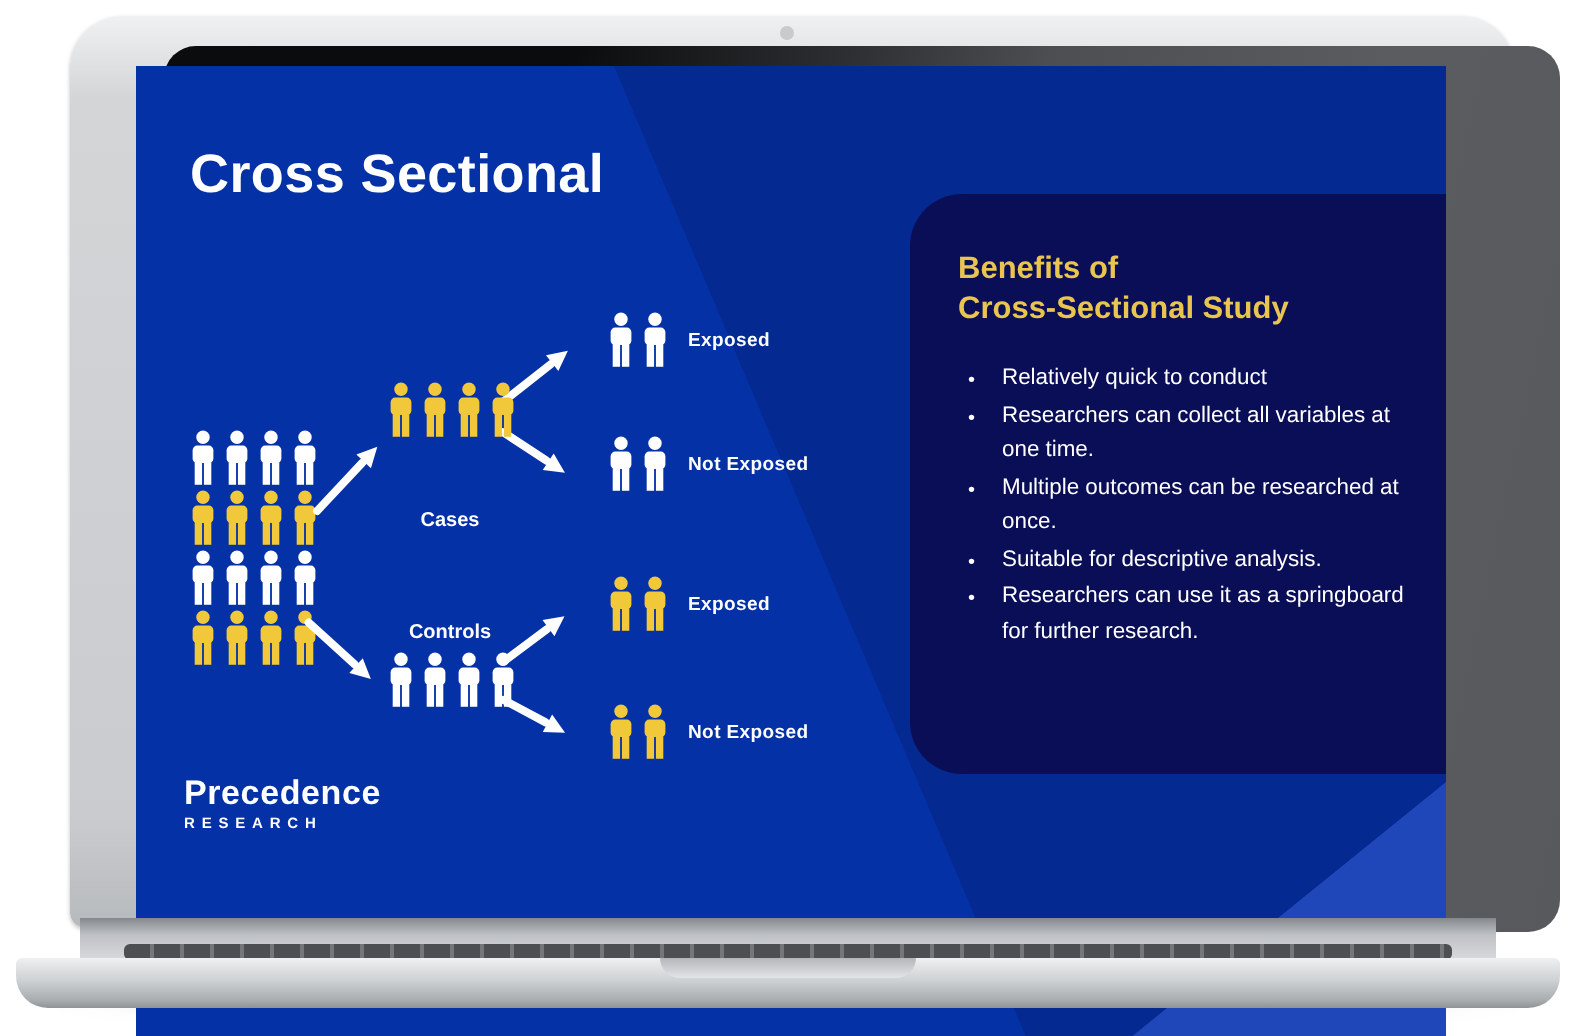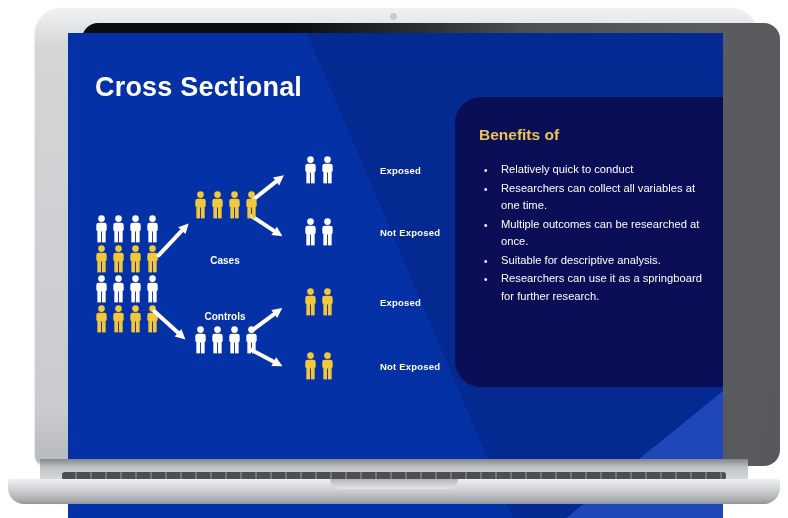--- a/index.html
+++ b/index.html
@@ -42,21 +42,21 @@
   .person{width:15px;height:28px;display:block;}
 
   .cases-group{position:absolute;left:125px;top:158px;}
   .cases-label{position:absolute;left:112px;top:189px;width:90px;text-align:center;color:#fff;
                font-size:10px;font-weight:bold;margin-top:33px;}
   .controls-label{position:absolute;left:112px;top:278px;width:90px;text-align:center;color:#fff;
                   font-size:10px;font-weight:bold;}
   .controls-group{position:absolute;left:125px;top:293px;}
 
   .outcome{position:absolute;left:235px;display:flex;align-items:center;gap:9px;}
-  .outcome-label{color:#fff;font-size:9.5px;font-weight:bold;letter-spacing:.2px;white-space:nowrap;margin-left:36px;}
+  .outcome-label{color:#fff;font-size:9.5px;font-weight:bold;letter-spacing:.2px;white-space:nowrap;}
 
   .arrow{position:absolute;height:3.5px;background:#fff;border-radius:2px;transform-origin:0 50%;}
   .arrow::after{content:'';position:absolute;right:-9px;top:50%;transform:translateY(-50%);
                 border-left:10px solid #fff;border-top:5.5px solid transparent;border-bottom:5.5px solid transparent;}
 
   .benefits{position:absolute;left:387px;top:64px;width:268px;height:290px;border-radius:26px 0 0 26px;
             background:var(--panel,#0a0e56);padding:28px 14px 0 24px;}
   .benefits-heading{margin:0;color:var(--gold,#e9c44f);font-size:15.5px;line-height:20px;font-weight:bold;}
   .benefits-list{margin:16px 0 0;padding:0;list-style:none;}
   .benefits-list li{position:relative;padding-left:22px;color:#fff;font-size:11.2px;line-height:17.5px;
@@ -317,29 +317,33 @@
             <circle cx="6.5" cy="3" r="2.9" fill="#f2c83b"></circle>
             <rect x="2" y="6.6" width="9" height="7.6" rx="2" fill="#f2c83b"></rect>
             <rect x="2.9" y="13.8" width="3.2" height="9.8" fill="#f2c83b"></rect>
             <rect x="6.9" y="13.8" width="3.2" height="9.8" fill="#f2c83b"></rect>
           </svg>
         </div>
       <div class="outcome-label">Not Exposed</div>
     </div>
 
     <div class="benefits">
-      <h2 class="benefits-heading"><span>Benefits of</span><br></h2>
+      <h2 class="benefits-heading"><span>Benefits of</span><br><span>Cross-Sectional Study</span></h2>
       <ul class="benefits-list">
           <li>Relatively quick to conduct</li>
           <li>Researchers can collect all variables at one time.</li>
           <li>Multiple outcomes can be researched at once.</li>
           <li>Suitable for descriptive analysis.</li>
           <li>Researchers can use it as a springboard for further research.</li>
         </ul>
     </div>
 
+    <div class="logo">
+      <div class="logo-name">Precedence</div>
+      <div class="logo-sub">RESEARCH</div>
+    </div>
   </div>
 
   <div class="deck"></div>
   <div class="kb"></div>
   <div class="base"></div>
   <div class="notch"></div>
 </div>
 
 </body></html>

